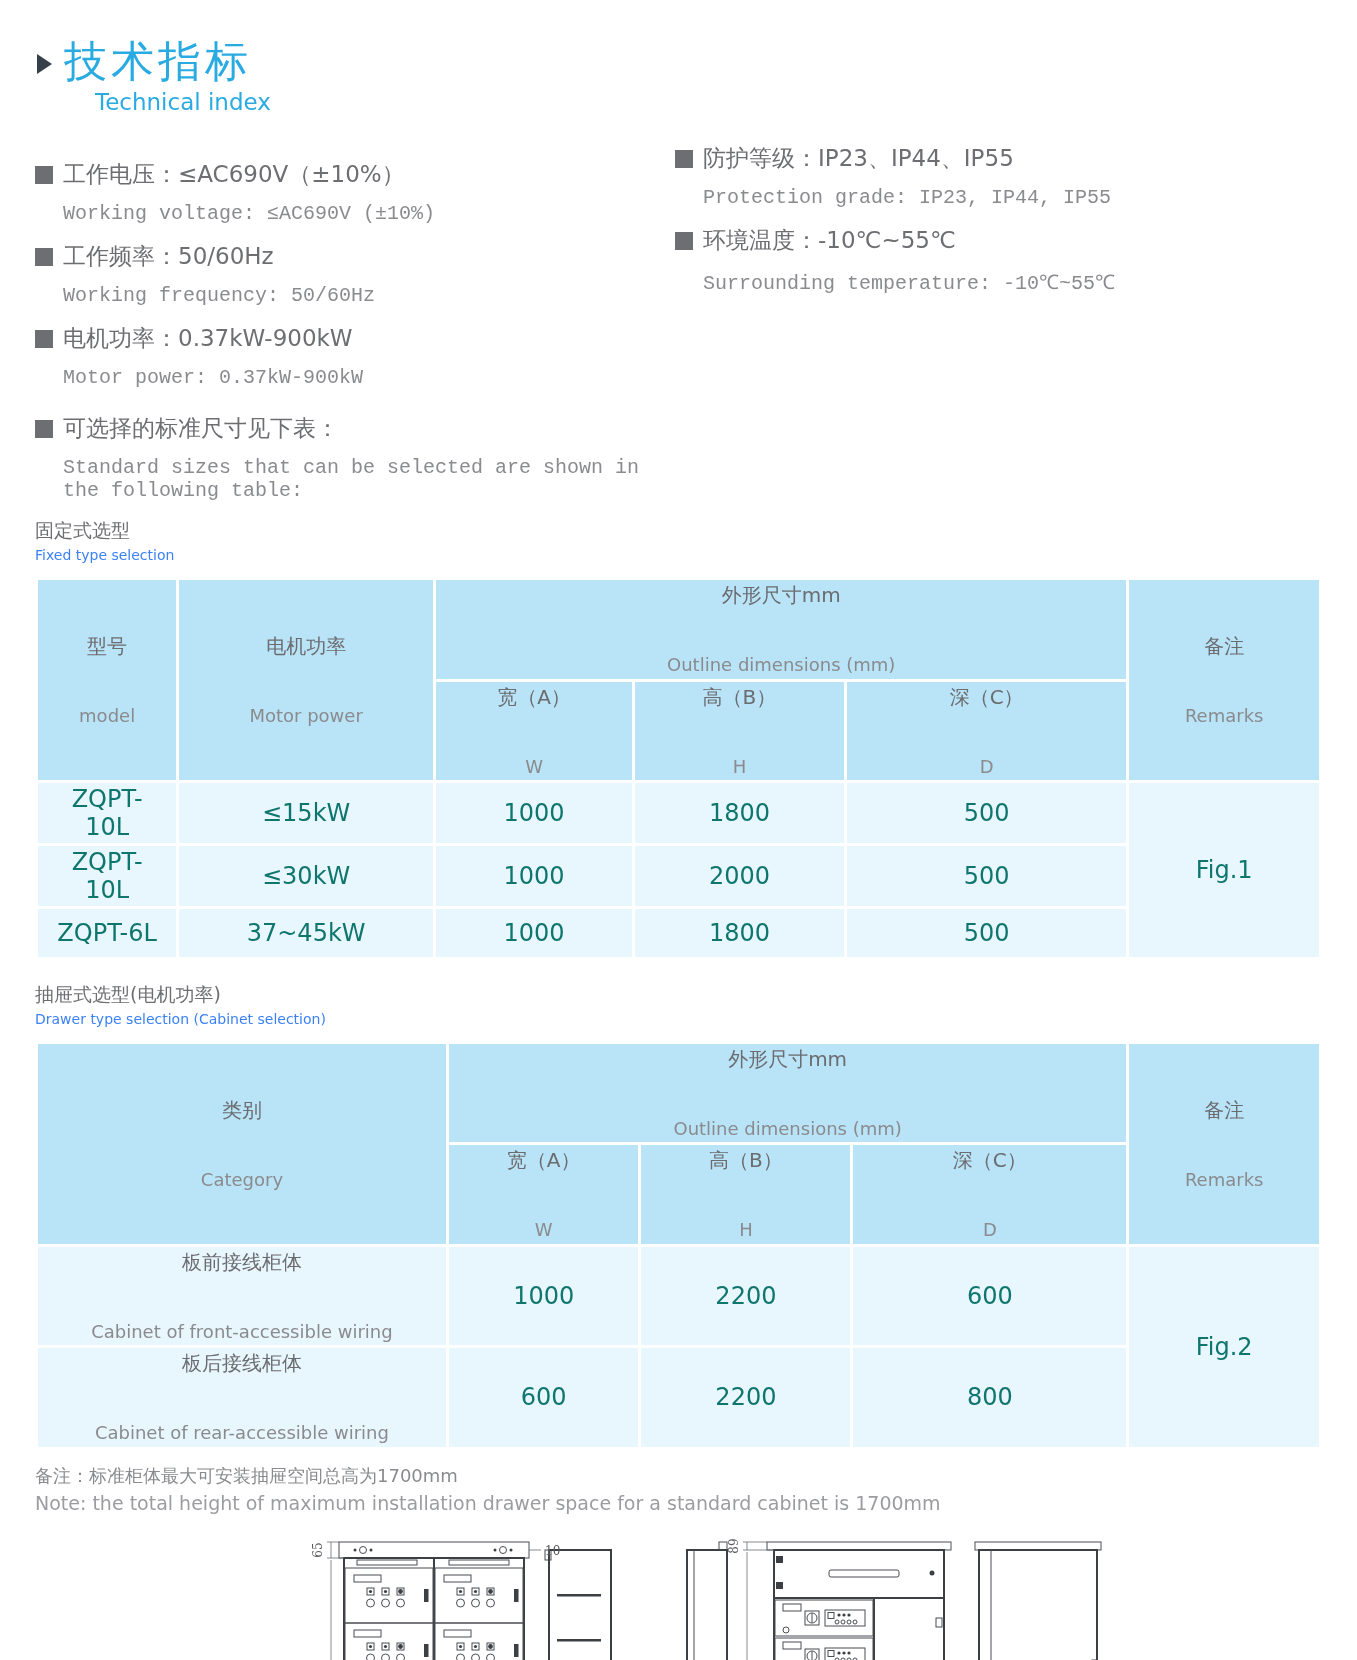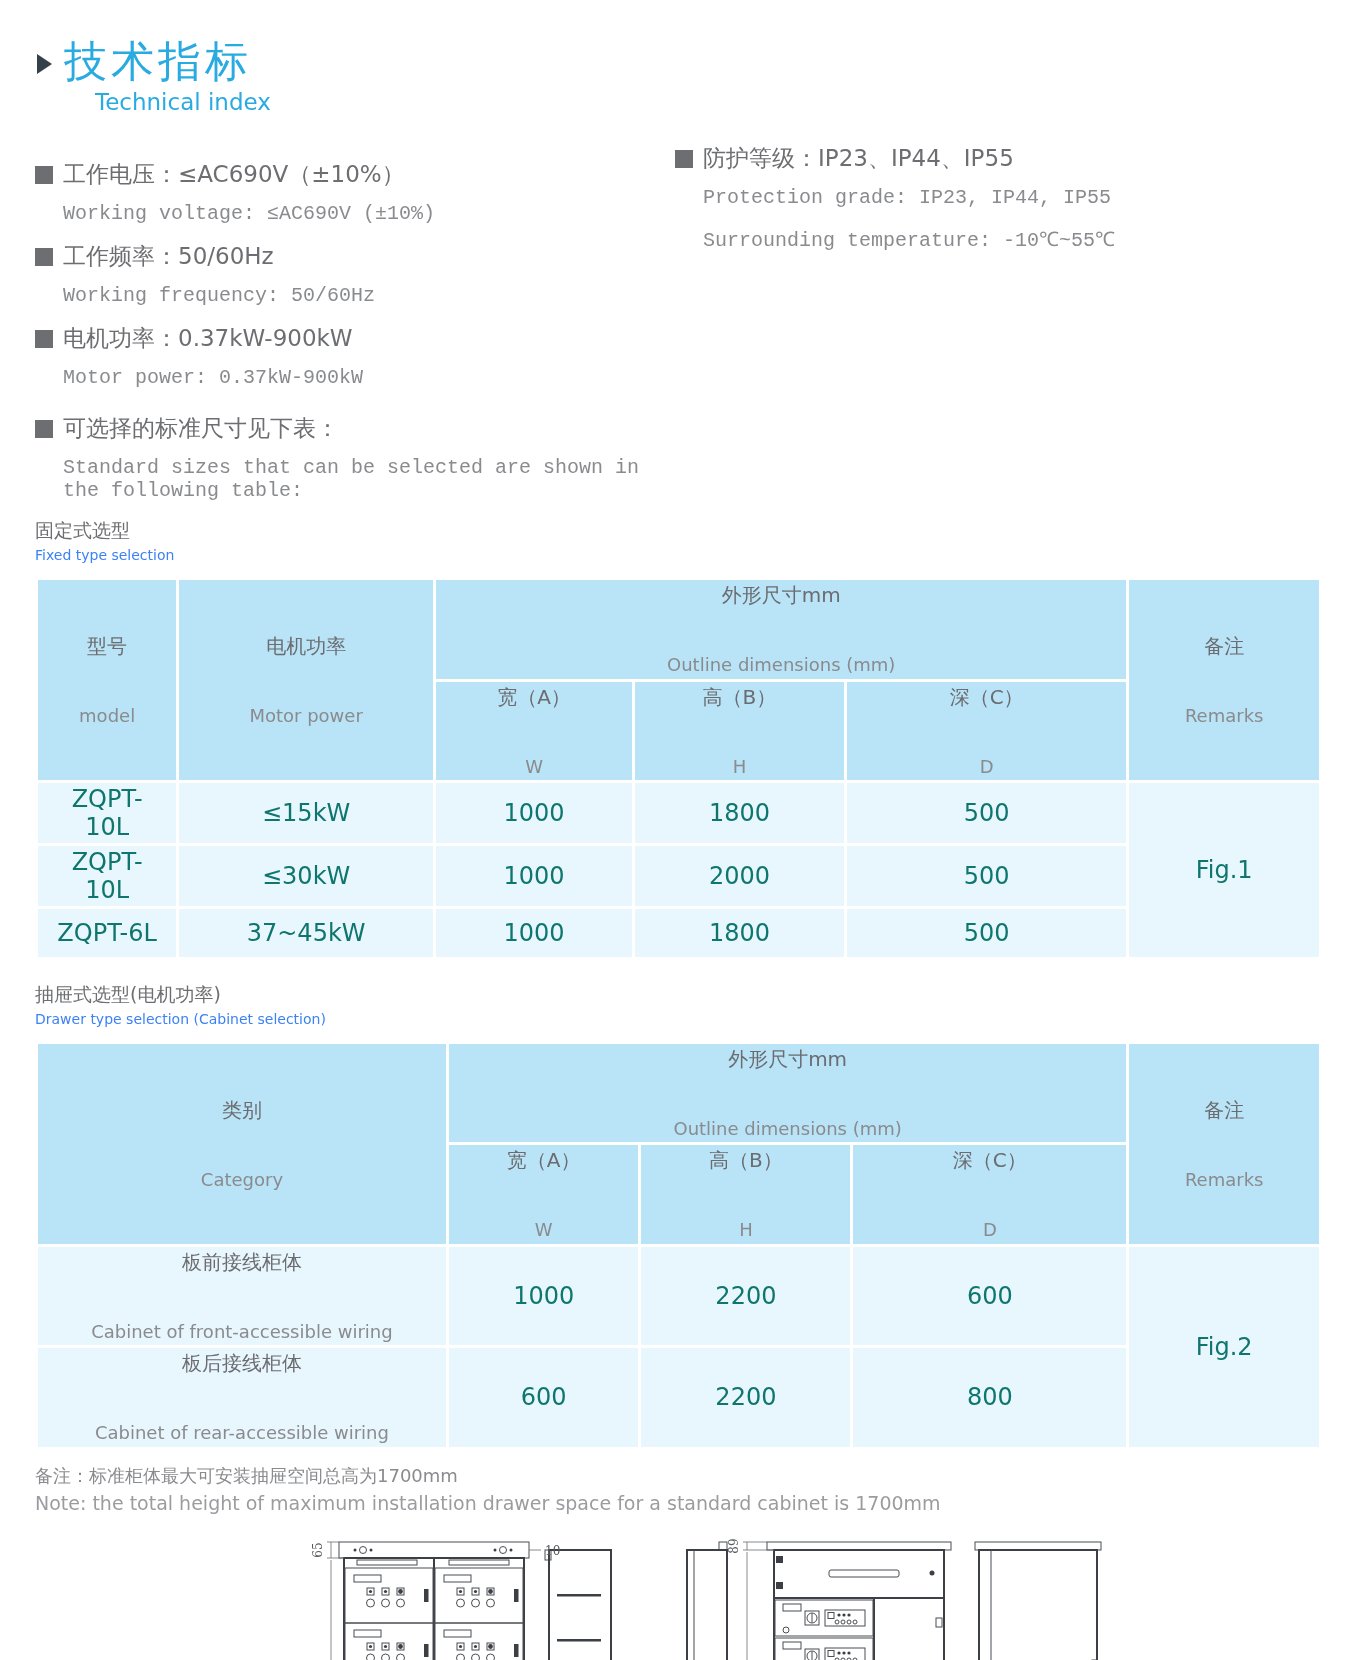--- a/index.html
+++ b/index.html
@@ -106,20 +106,24 @@
     </div>
     <div class="spec-col-r">
       <div class="spec-item">
         <div class="spec-zh">
             <span class="sq"></span>
             <span>防护等级：IP23、IP44、IP55</span>
           </div>
         <div class="spec-en">Protection grade: IP23, IP44, IP55</div>
       </div>
       <div class="spec-item">
+        <div class="spec-zh">
+            <span class="sq"></span>
+            <span>环境温度：-10℃~55℃</span>
+          </div>
         <div class="spec-en">Surrounding temperature: -10℃~55℃</div>
       </div>
     </div>
   </div>
 
   <div class="sec">
     <div class="sec-zh">固定式选型</div>
     <div class="sec-en">Fixed type selection</div>
   </div>
 

